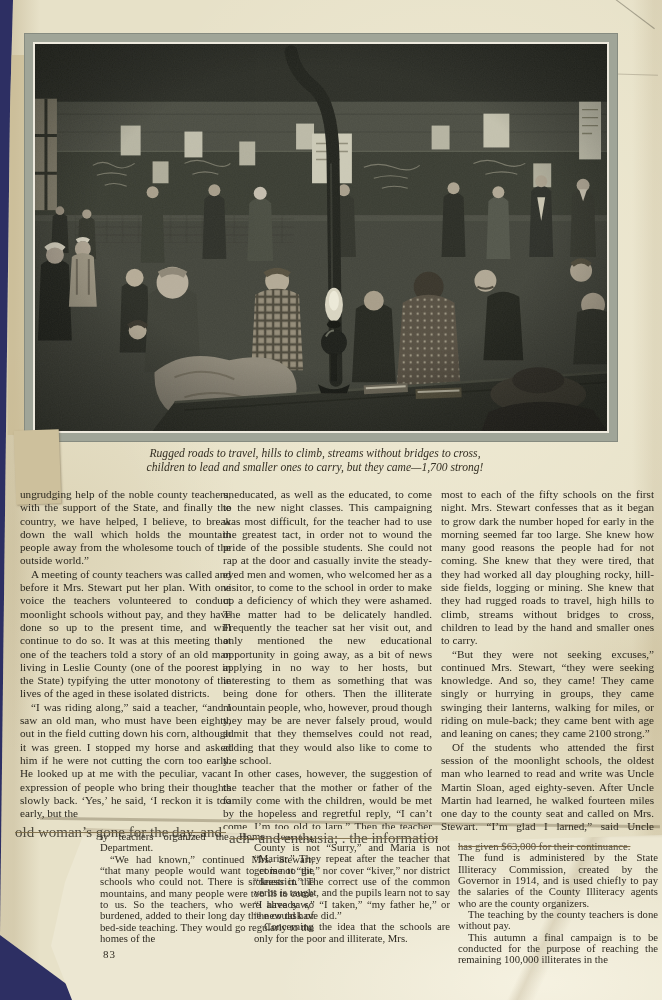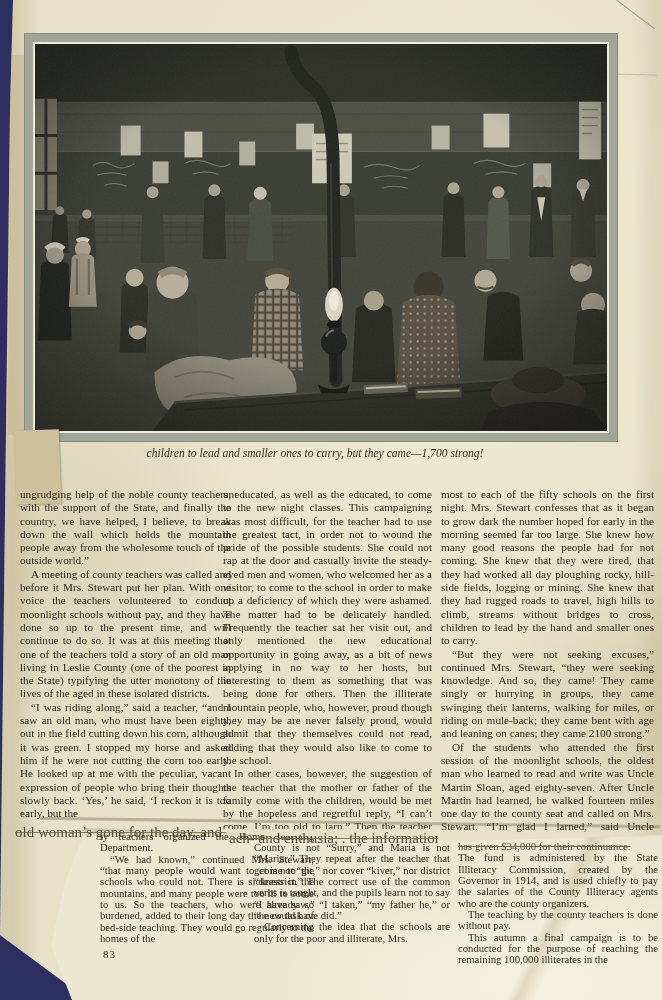--- a/index.html
+++ b/index.html
@@ -266,20 +266,21 @@
               <path d="M455,370 Q505,350 560,368 L574,389 H448 Z" fill="#2a2823"></path>
             </g>
           <rect width="574" height="389" fill="url(#vig)"></rect>
           <rect width="574" height="389" filter="url(#grain)" opacity=".55"></rect>
         </svg>
       </div>
     </div>
     <div class="torn-patch"></div>
 
     <div class="caption">
+      <div>Rugged roads to travel, hills to climb, streams without bridges to cross,</div>
       <div>children to lead and smaller ones to carry, but they came—1,700 strong!</div>
     </div>
 
     <div class="col c1">
         <p>ungrudging help of the noble county teachers, with the support of the State, and finally the country, we have helped, I believe, to break down the wall which holds the mountain people away from the wholesome touch of the outside world.”</p>
         <p class="ind">A meeting of county teachers was called and before it Mrs. Stewart put her plan.  With one voice the teachers volunteered to conduct moonlight schools without pay, and they have done so up to the present time, and will continue to do so.  It was at this meeting that one of the teachers told a story of an old man living in Leslie County (one of the poorest in the State) typifying the utter monotony of the lives of the aged in these isolated districts.</p>
         <p class="ind">“I was riding along,” said a teacher, “and I saw an old man, who must have been eighty, out in the field cutting down his corn, although it was green.  I stopped my horse and asked him if he were not cutting the corn too early.  He looked up at me with the peculiar, vacant expression of people who bring their thoughts slowly back.  ‘Yes,’ he said, ‘I reckon it is too early, but the</p>
       </div>
     <div class="col c2">
         <p>uneducated, as well as the educated, to come to the new night classes.  This campaigning was most difficult, for the teacher had to use the greatest tact, in order not to wound the pride of the possible students.  She could not rap at the door and casually invite the steady-eyed men and women, who welcomed her as a visitor, to come to the school in order to make up a deficiency of which they were ashamed.  The matter had to be delicately handled.  Frequently the teacher sat her visit out, and only mentioned the new educational opportunity in going away, as a bit of news applying in no way to her hosts, but interesting to them as something that was being done for others.  Then the illiterate mountain people, who, however, proud though they may be are never falsely proud, would admit that they themselves could not read, adding that they would also like to come to the school.</p>
@@ -299,18 +300,18 @@
   <div class="fragment">
     <div class="frag-block fb-left">
         <p>ty teachers organized the Home Teaching Department.</p>
         <p class="ind">“We had known,” continued Mrs. Stewart, “that many people would want to come to the schools who could not. There is sickness in the mountains, and many people were too ill to come to us. So the teachers, who were already so burdened, added to their long day the new task of bed-side teaching.  They would go regularly to the homes of the</p>
       </div>
     <div class="frag-block fb-mid">
         <p>County is not “Surry,” and Maria is not “Mariar.”  They repeat after the teacher that get is not “git,” nor cover “kiver,” nor district “deestrict.”  The correct use of the common verbs is taught, and the pupils learn not to say “I have saw,” “I taken,” “my father he,” or “he could have did.”</p>
         <p class="ind">Concerning the idea that the schools are only for the poor and illiterate, Mrs.</p>
       </div>
     <div class="frag-block fb-right">
-      <span class="struck">has given $34,000 for their continuance.</span>
+      <span class="struck">has given $63,000 for their continuance.</span>
       <span><p>The fund is administered by the State Illiteracy Commission, created by the Governor in 1914, and is used chiefly to pay the salaries of the County Illiteracy agents who are the county organizers.</p><p class="ind">The teaching by the county teachers is done without pay.</p><p class="ind">This autumn a final campaign is to be conducted for the purpose of reaching the remaining 100,000 illiterates in the</p></span>
     </div>
     <div class="pagenum">83</div>
   </div>
 </div>
 
 </body></html>

